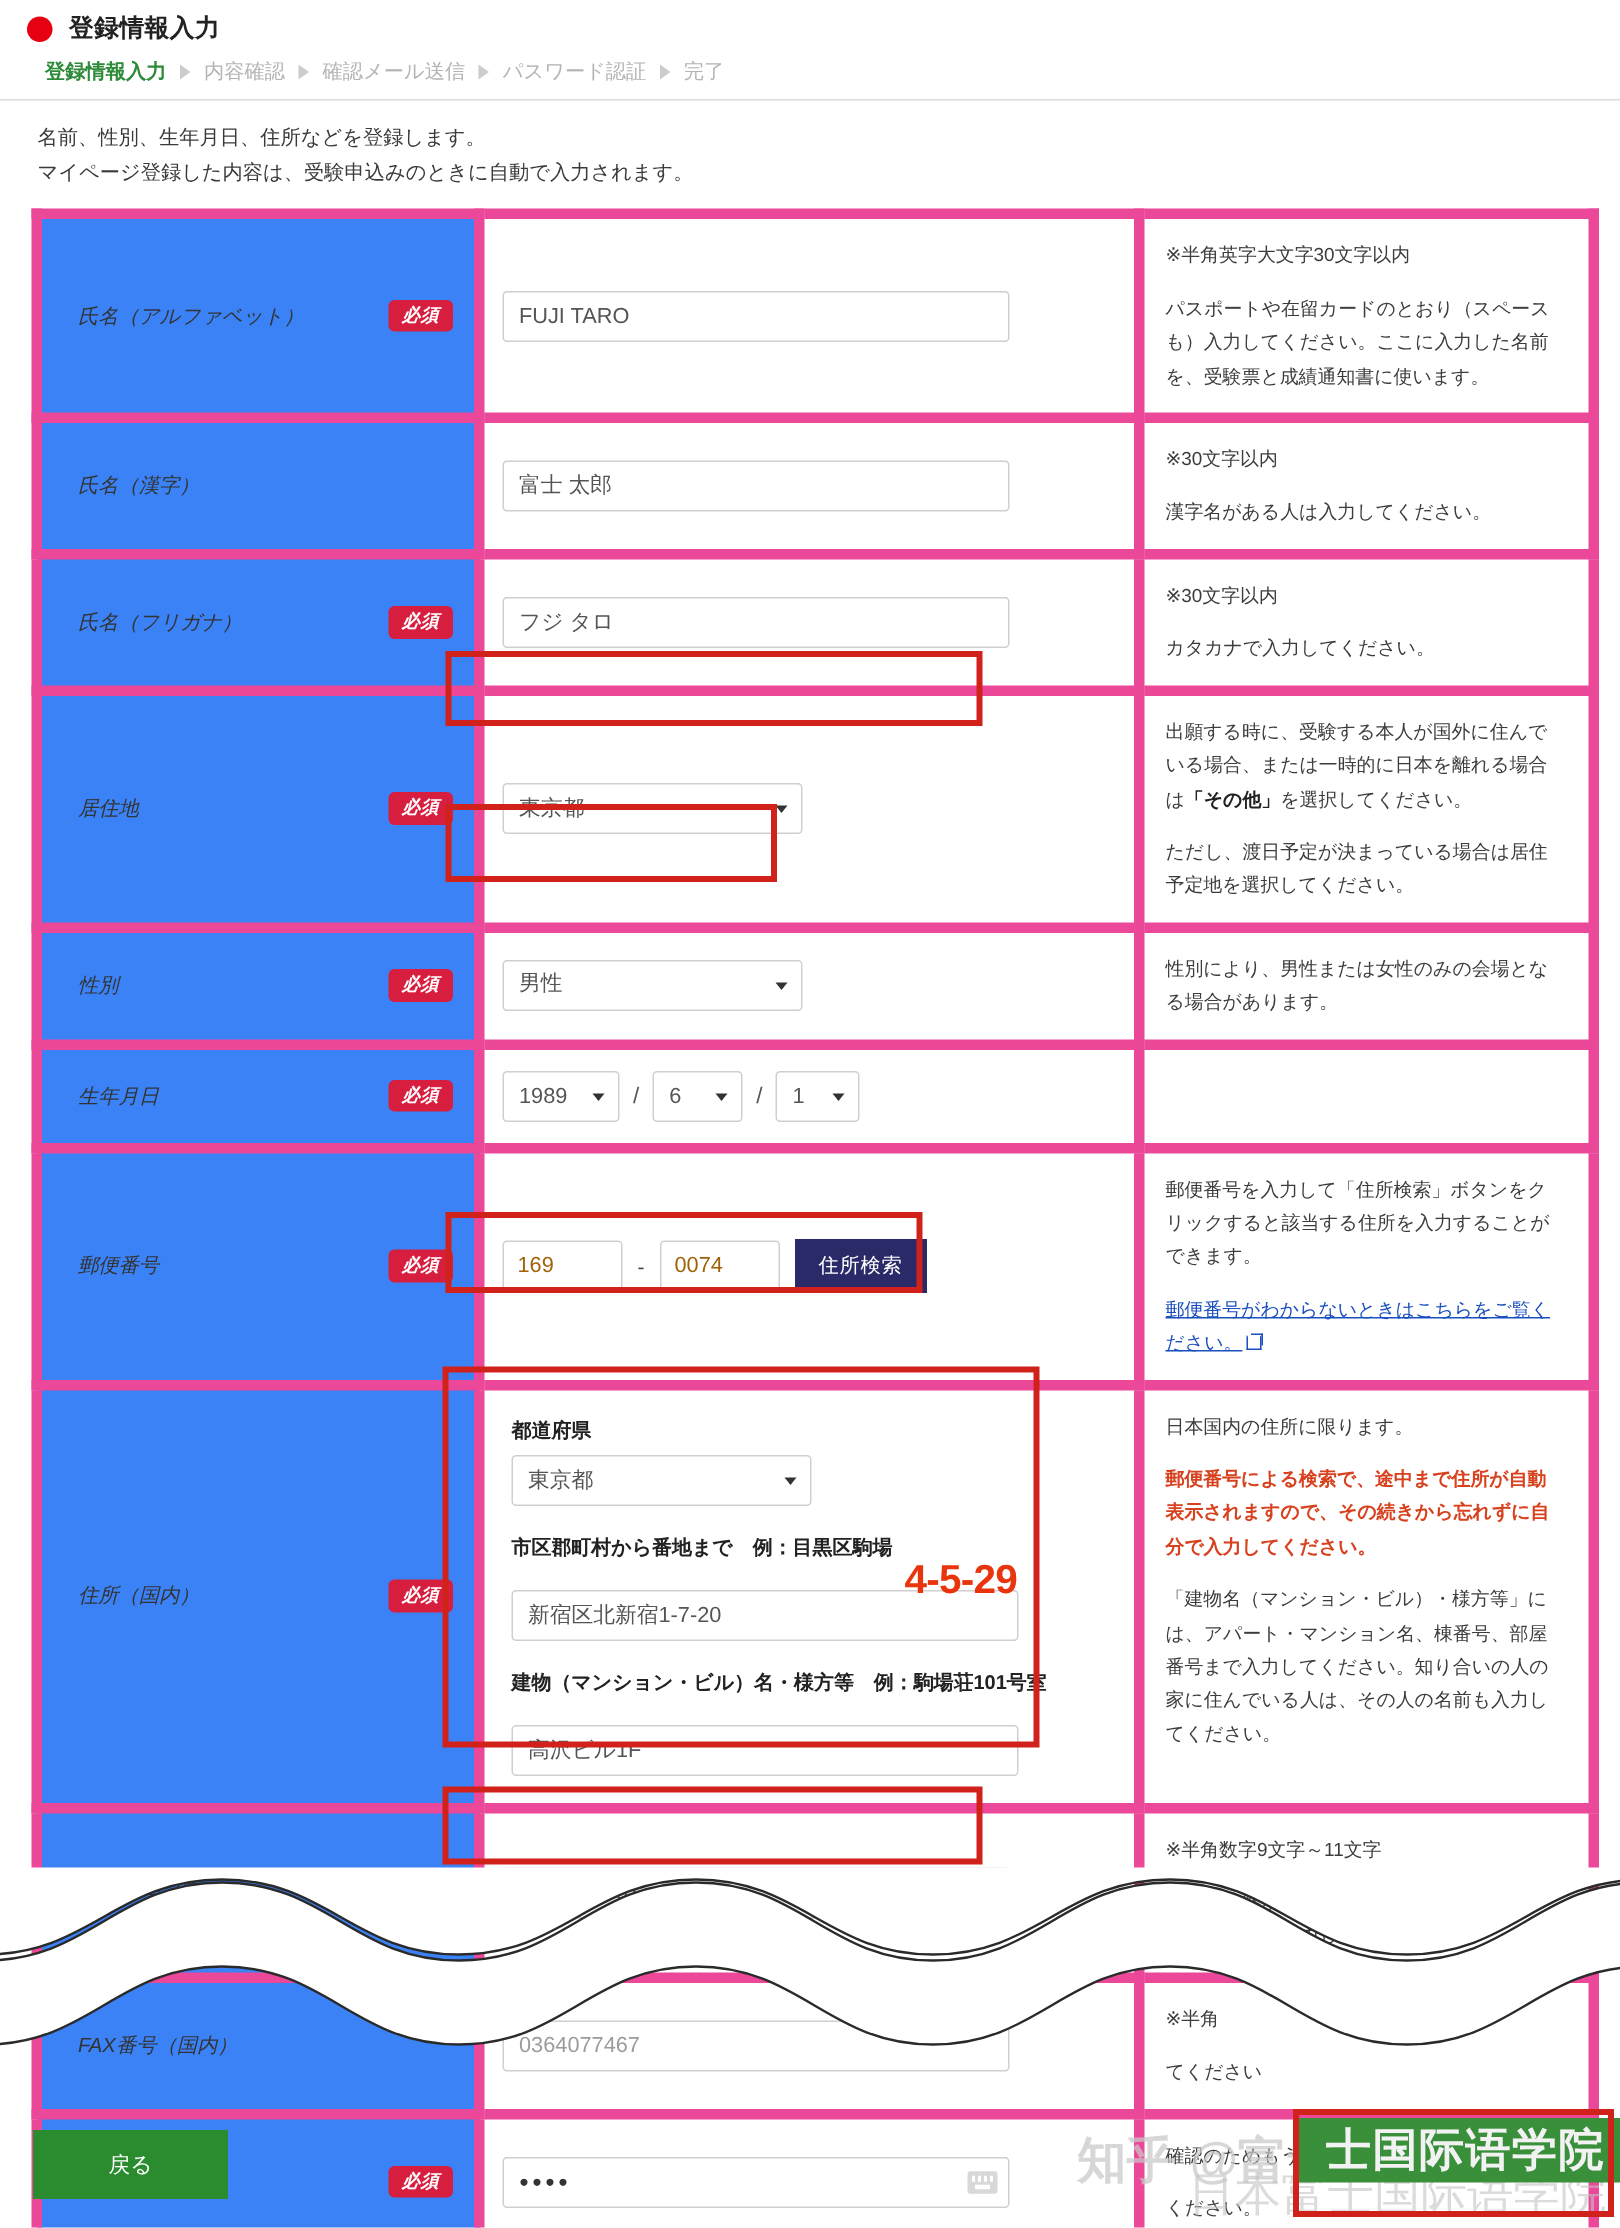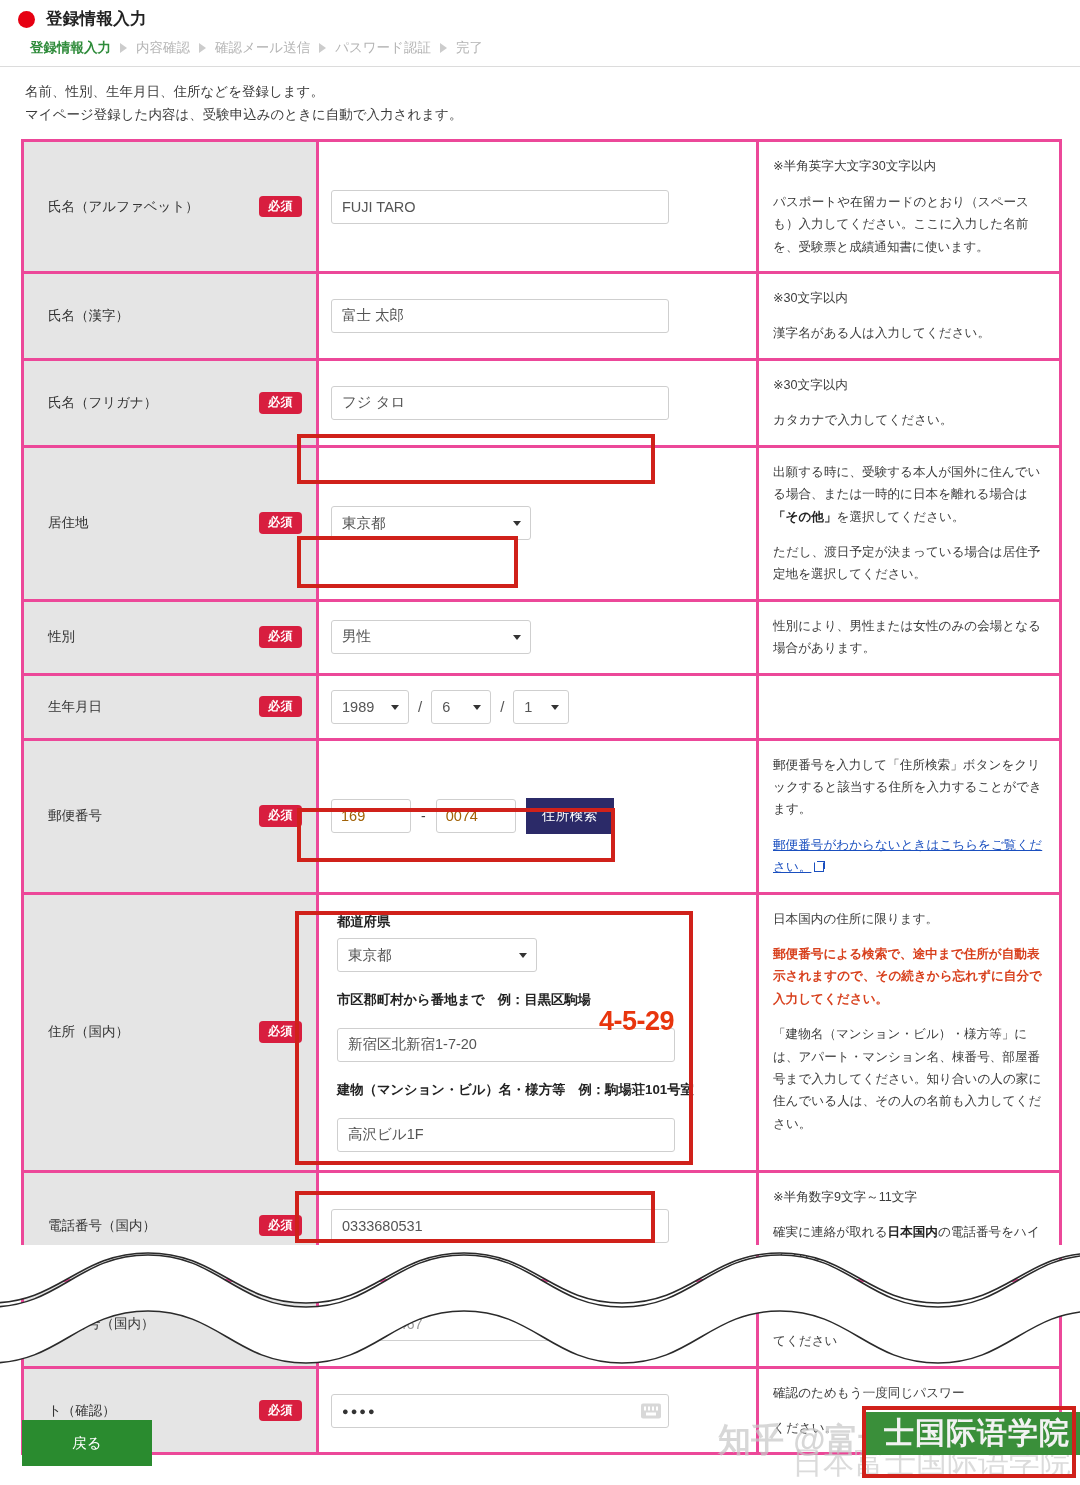--- a/index.html
+++ b/index.html
@@ -61,30 +61,31 @@
 
   
   .form-table {
     width: 1038px;
     margin: 0 0 0 21px;
     border-collapse: collapse;
     table-layout: fixed;
     border: 1px solid #e7b9c1;
   }
   .form-table td {
-    border: 3px solid #ec4899;
+    border: 7px solid #ec4899;
     vertical-align: middle;
     padding: 0;
   }
   td.lbl {
     width: 295px;
-    background: #e5e5e5;
+    background: #3b82f6;
     padding: 14px 14px 14px 24px;
     font-size: 13.5px;
     color: #333;
+    font-style: italic;
   }
   .lbl-inner {
     display: flex;
     align-items: center;
     justify-content: space-between;
     gap: 8px;
   }
   .badge-req {
     background: #d81e3f;
     color: #fff;

